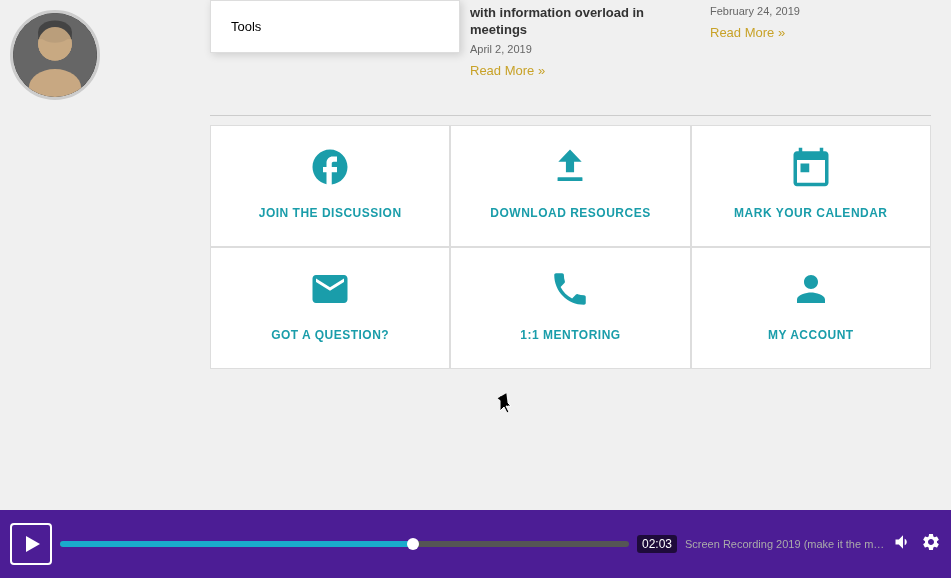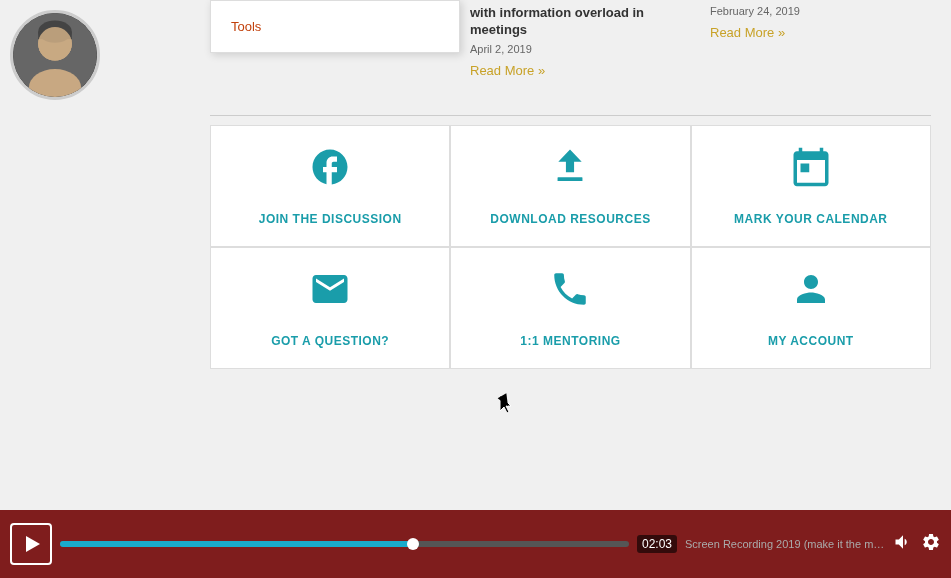--- a/index.html
+++ b/index.html
@@ -49,21 +49,21 @@
       width: 250px;
       background: white;
       border: 1px solid #ddd;
       box-shadow: 2px 2px 8px rgba(0,0,0,0.15);
       padding: 10px 0;
       z-index: 10;
     }
     .dropdown-item {
       padding: 8px 20px;
       font-size: 13px;
-      color: #c2410c;
+      color: #000000;
       cursor: pointer;
     }
 
     
     .blog-posts {
       position: absolute;
       top: 0;
       left: 465px;
       width: 470px;
       display: flex;
@@ -122,21 +122,21 @@
       grid-template-columns: repeat(3, 1fr);
       gap: 2px;
       background: #ddd;
       border: 1px solid #ddd;
     }
     .membership-cell {
       background: white;
       display: flex;
       flex-direction: column;
       align-items: center;
-      justify-content: space-between;
+      justify-content: flex-start;
       padding: 20px 15px;
       cursor: pointer;
       min-height: 120px;
       gap: 12px;
     }
     .cell-icon {
       font-size: 40px;
       color: #1a9daa;
       line-height: 1;
     }
@@ -161,21 +161,21 @@
       fill: #1a9daa;
     }
 
     
     .video-bar {
       position: absolute;
       bottom: 0;
       left: 0;
       right: 0;
       height: 68px;
-      background: #7f1d1d;
+      background: #4c1d95;
       display: flex;
       align-items: center;
       padding: 16px 10px;
       gap: 8px;
     }
     .play-button {
       width: 42px;
       height: 42px;
       border: 2px solid white;
       border-radius: 4px;

